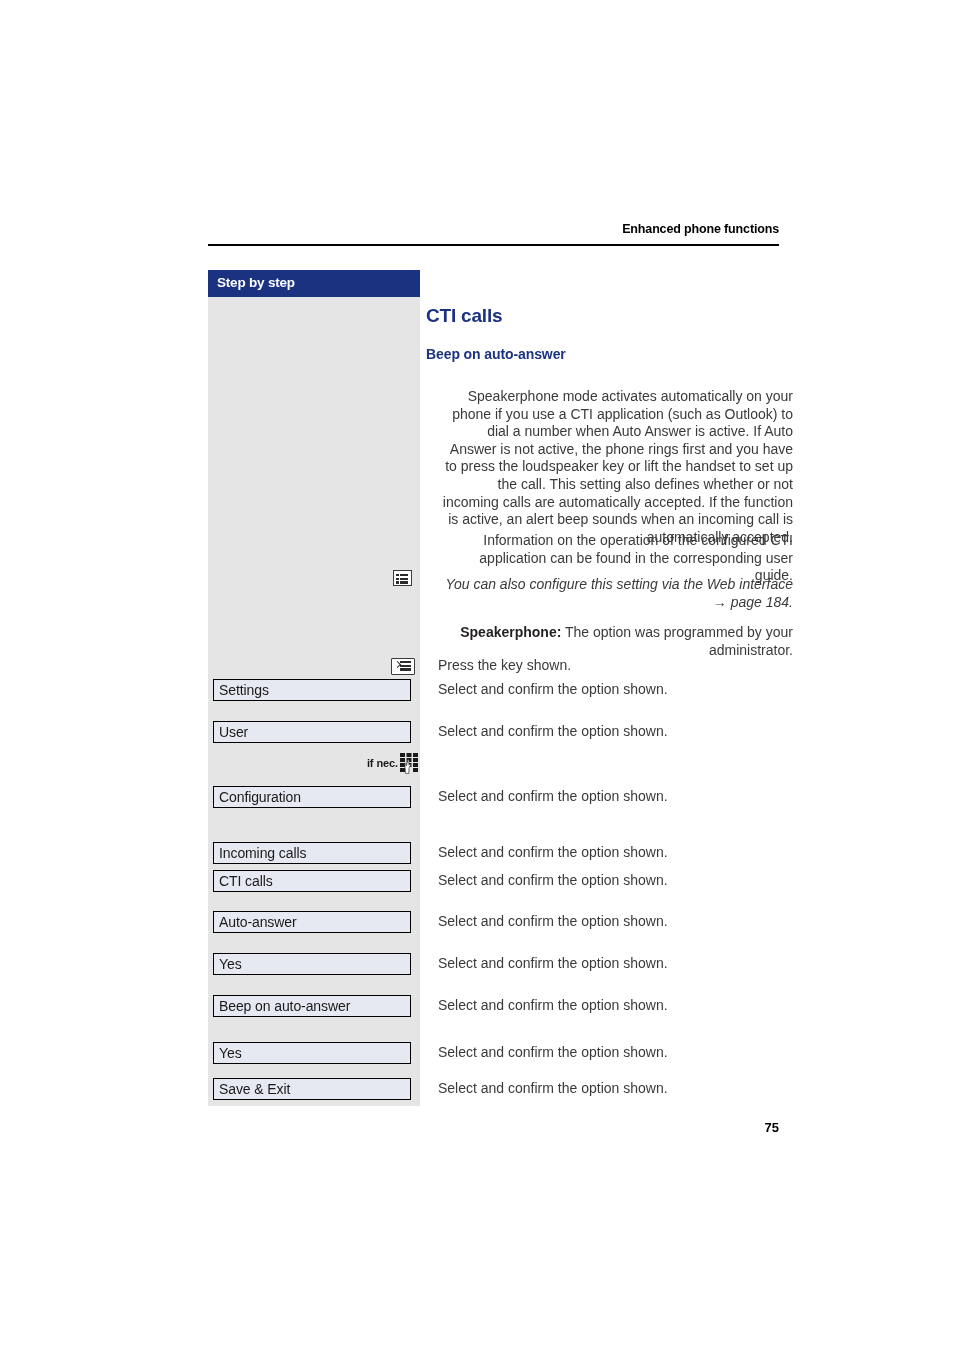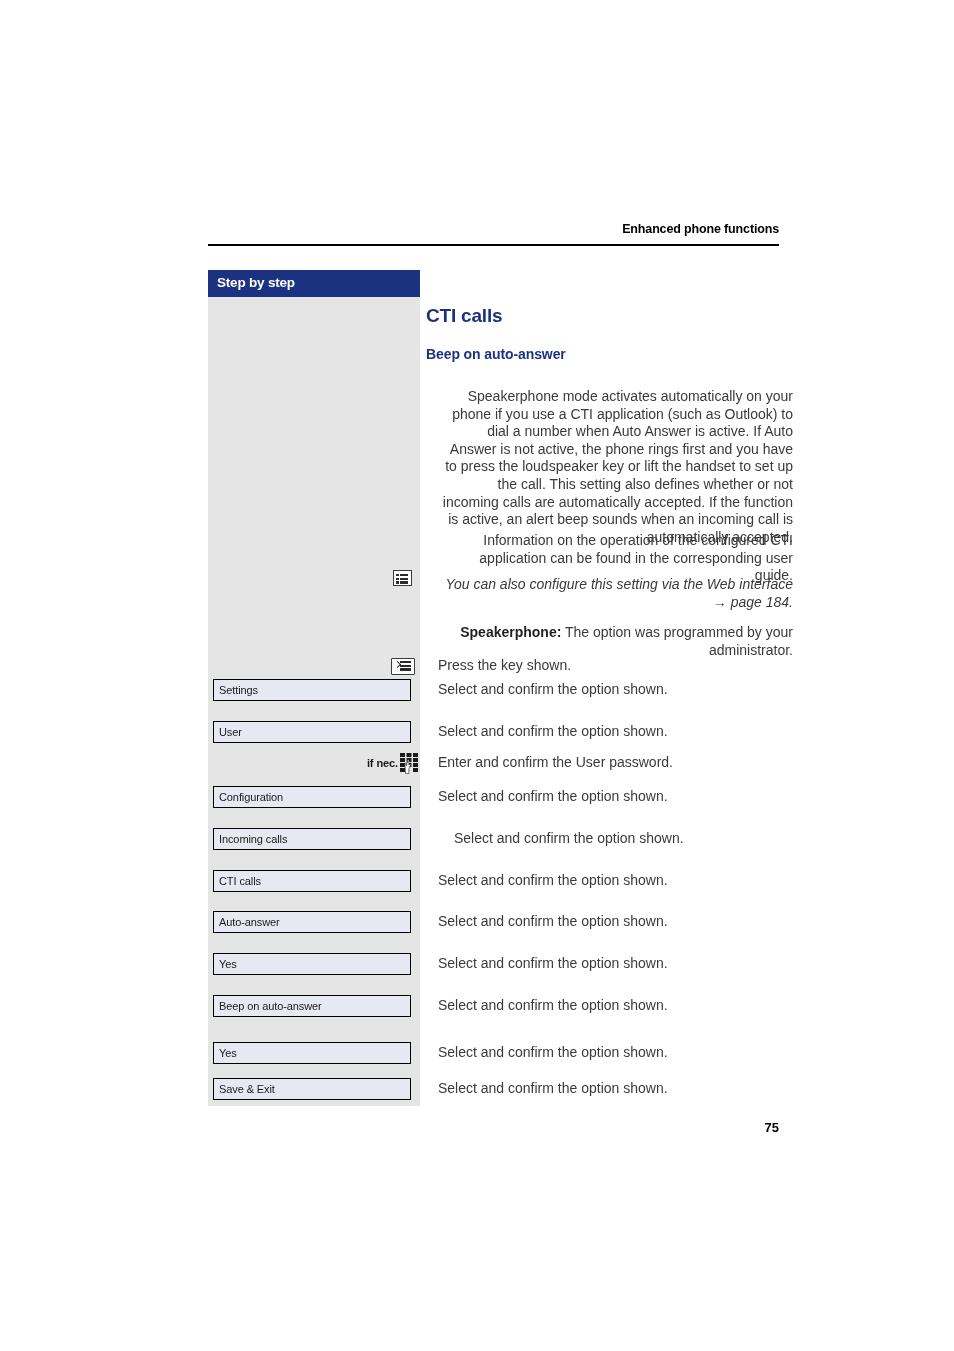--- a/index.html
+++ b/index.html
@@ -112,21 +112,21 @@
     width: 198px;
     height: 22px;
     border: 1.6px solid #000000;
     background: #e6e9f2;
     box-sizing: border-box;
     display: flex;
     align-items: center;
   }
   .option-box-label {
     padding-left: 5px;
-    font-size: 11px;
+    font-size: 14px;
     line-height: 14px;
     color: #1a1a1a;
     letter-spacing: -0.1px;
   }
 
   
   .body-col {
     position: absolute;
     left: 426px;
     top: 270px;
@@ -330,33 +330,32 @@
             <rect x="1" y="15" width="5" height="4" fill="#1a1a1a"></rect>
             <rect x="14" y="15" width="5" height="4" fill="#1a1a1a"></rect>
             <path d="M8.6 7.2 C8.6 6.5 9.9 6.5 9.9 7.2 L9.9 12.0 L10.6 11.4
                      C11.0 11.0 11.9 11.6 11.5 12.2 L10.2 14.6 C9.9 15.2 9.9 16.2 9.9 17.0
                      L9.9 20.6 L6.6 20.6 L6.6 17.6 C6.6 16.4 6.0 15.6 6.0 14.0
                      L6.0 10.6 C6.0 9.9 7.0 9.9 7.0 10.6 L7.0 12.4 L7.8 12.4 L7.8 9.6
                      C7.8 8.9 8.6 8.9 8.6 9.6 Z" fill="#ffffff" stroke="#4a4a4a" stroke-width="0.8"></path>
           </svg>
         </span>
       </div>
-      <div class="cell-right">Enter and confirm the User password.</div>
     </div>
 
     <div class="row" style="top:516px;">
       <div class="cell-left">
         <div class="option-box">
           <span class="option-box-label">Configuration</span>
         </div>
       </div>
       <div class="cell-right">Select and confirm the option shown.</div>
     </div>
 
-    <div class="row" style="top:558px;gap:16px;">
+    <div class="row" style="top:572px;">
       <div class="cell-left">
         <div class="option-box">
           <span class="option-box-label">Incoming calls</span>
         </div>
       </div>
       <div class="cell-right">Select and confirm the option shown.</div>
     </div>
 
     <div class="row" style="top:600px;">
       <div class="cell-left">

